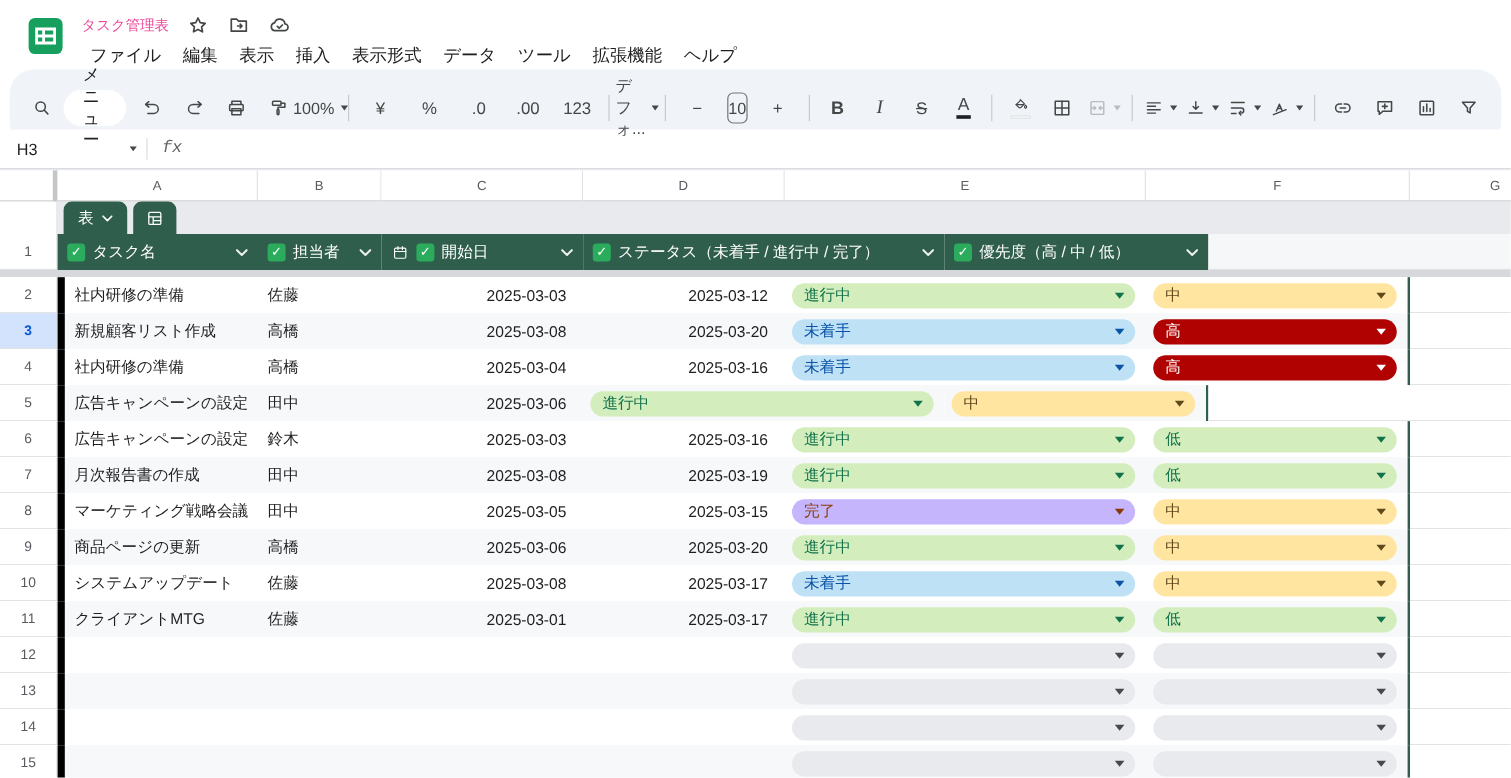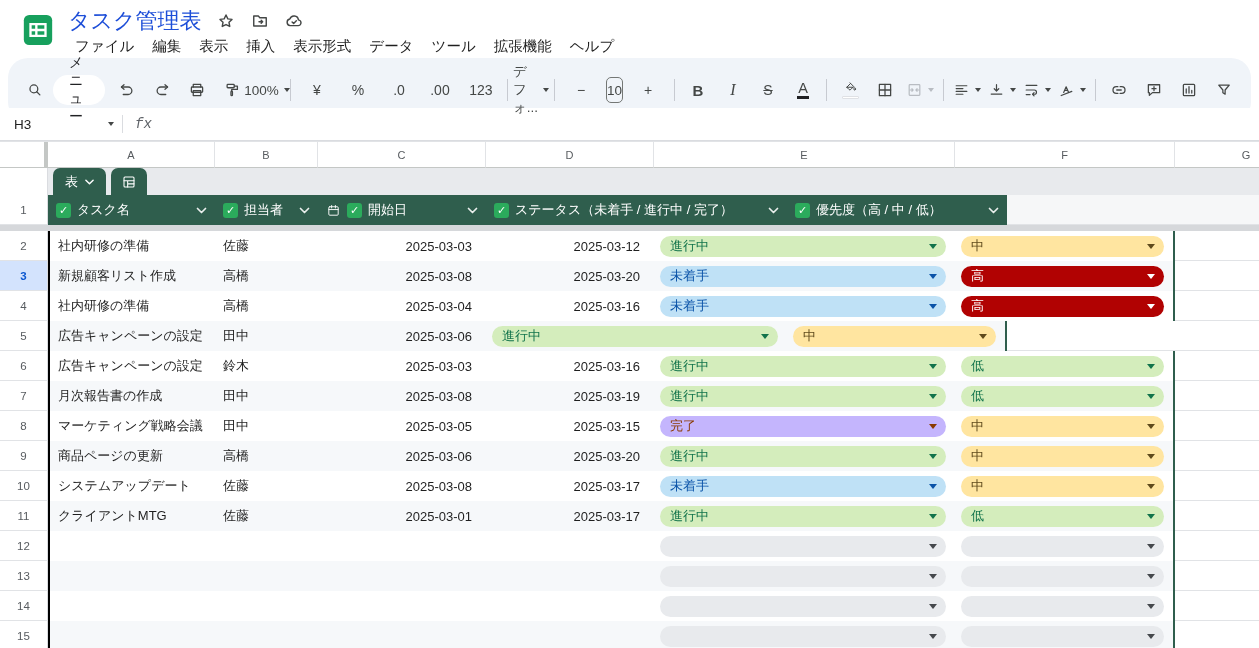--- a/index.html
+++ b/index.html
@@ -9,21 +9,21 @@
     -webkit-font-smoothing:antialiased;
   }
   svg{display:block}
   .ic{stroke:#444746;fill:none;stroke-width:1.7;stroke-linecap:round;stroke-linejoin:round}
 
   
   .topbar{height:58px;display:flex;align-items:flex-start;padding:8px 0 0 14px;box-sizing:border-box;background:#fff}
   .logo{width:40px;height:40px;margin:2px 10px 0 4px}
   .title-wrap{display:flex;flex-direction:column}
   .title-row{display:flex;align-items:center;gap:14px;height:26px}
-  .doc-title{font-size:22px;color:#1d4ed8}
+  .doc-title{font-size:12px;color:#ec4899}
   .title-icon{width:20px;height:20px}
   .menubar{display:flex;gap:4px;margin-top:1px}
   .menu-item{font-size:14.5px;color:#1f1f1f;padding:2px 7px;border-radius:6px;cursor:default}
 
   
   .toolbar-outer{height:50px;padding:0 8px;box-sizing:border-box}
   .toolbar{height:40px;background:#f0f4f9;border-radius:20px;display:flex;align-items:center;padding:12px 10px;gap:1px}
   .tbtn{height:30px;min-width:28px;border-radius:6px;display:flex;align-items:center;justify-content:center;padding:0 3px;gap:2px}
   .tbtn.txt{font-size:14px;color:#444746;padding:0 6px}
   .sep{width:1px;height:22px;background:#c7cad1;margin:0 5px;flex:none}
@@ -71,21 +71,21 @@
   .cb{width:15px;height:15px;background:#2bab5c;border-radius:3px;color:#fff;font-size:11px;line-height:15px;text-align:center;flex:none}
   .cal{width:15px;height:15px;flex:none}
   .cal *{stroke:#fff;fill:none;stroke-width:1.5;stroke-linecap:round}
   .hG{flex:1;background:#f6f7f8;border-bottom:1px solid #e1e3e6;box-sizing:border-box}
 
   .shadow-band{height:6px;background:#d6d8db;width:1259px}
 
   .row{display:flex;height:30px;background:#fff}
   .c{box-sizing:border-box;display:flex;align-items:center;font-size:13px;color:#1f1f1f;flex:none;background:#fff;overflow:hidden}
   .row.alt .c{background:#f6f8fa}
-  .cA{width:167px;padding-left:8px;border-left:2px solid #000000}
+  .cA{width:167px;padding-left:8px;border-left:6px solid #000000}
   .cB{width:103px;padding-left:8px}
   .cC,.cD{width:168px;justify-content:flex-end;padding-right:14px}
   .cE{width:301px}
   .cF{width:220px;border-right:2px solid #2f5e4d}
   .cG{flex:1;background:#fff !important;border-bottom:1px solid #e1e3e6}
   .chip{flex:1;height:21px;border-radius:11px;margin:0 9px 0 6px;display:flex;align-items:center;position:relative;font-size:13px;padding:0 26px 0 10px;box-sizing:border-box}
   .chip-t{white-space:nowrap}
   .arr{position:absolute;right:9px;top:50%;margin-top:-2.5px;width:0;height:0;border-left:4.5px solid transparent;border-right:4.5px solid transparent;border-top:5.5px solid currentColor}
   .chip-green{background:#d4edbc;color:#11734b}
   .chip-blue{background:#bfe1f6;color:#0a53a8}

